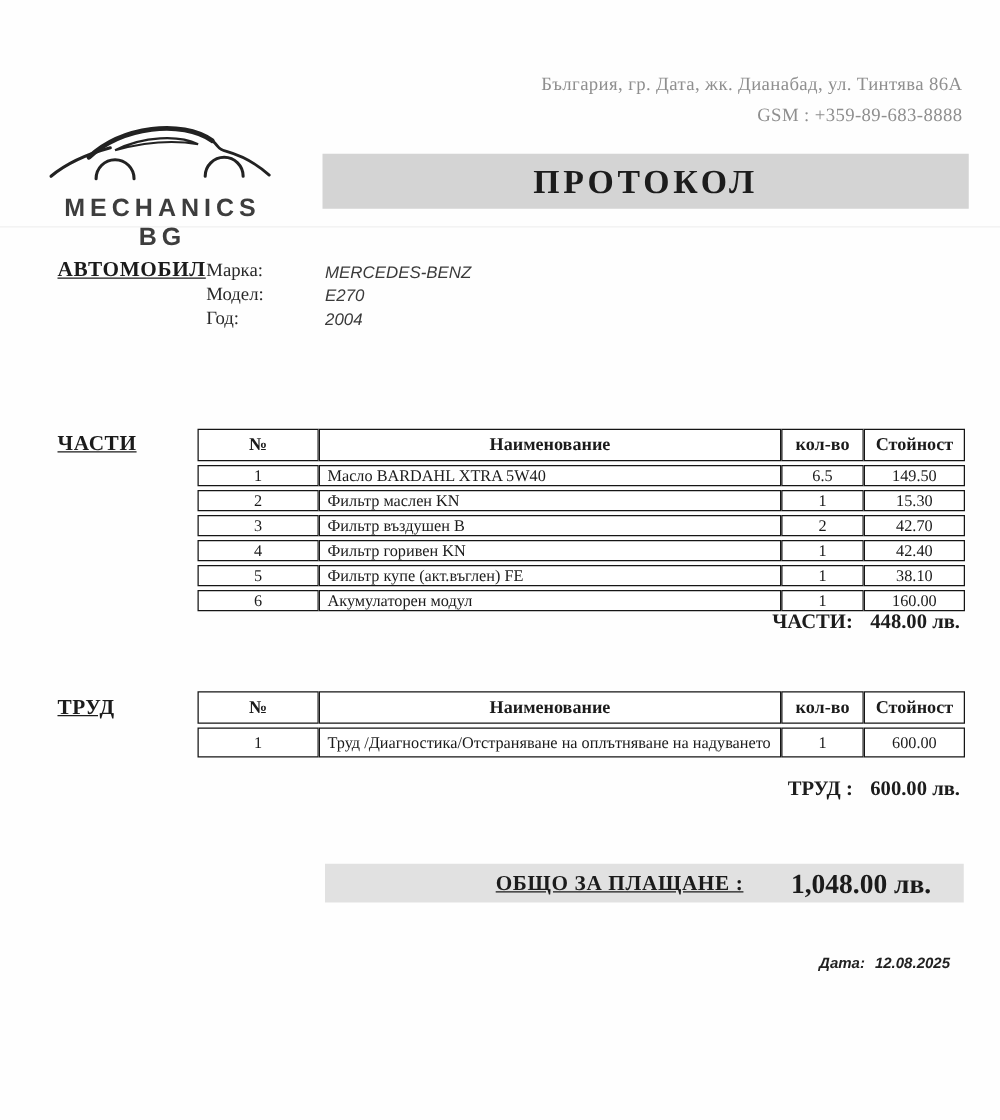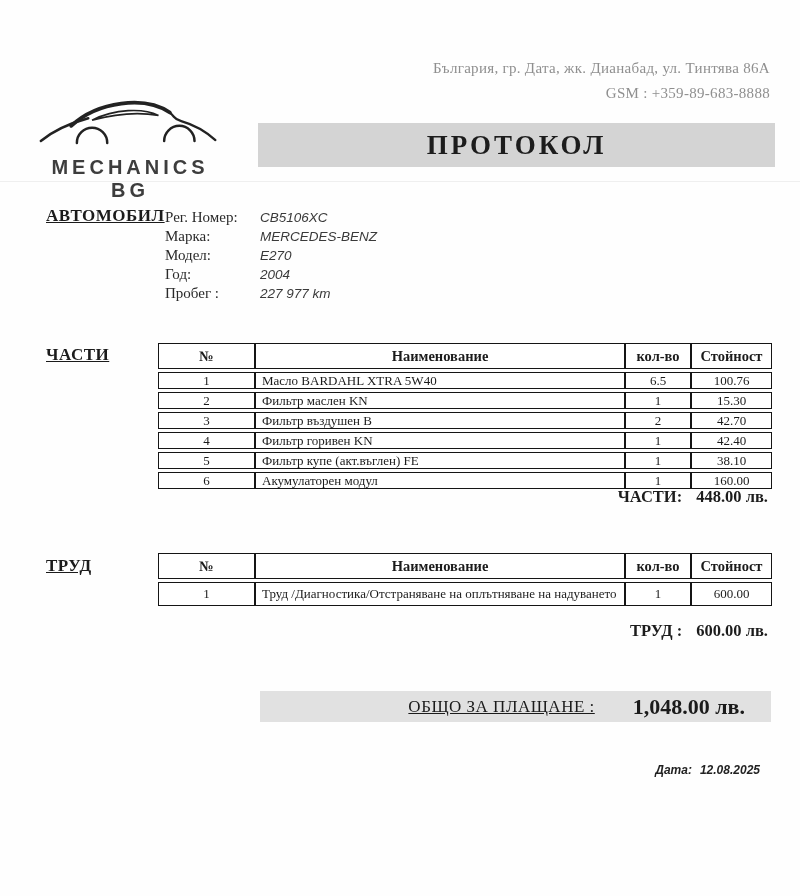--- a/index.html
+++ b/index.html
@@ -84,21 +84,21 @@
   }
   .subtotal .val{margin-left:14px;}
   
   .grand{
     position:absolute;left:260px;top:691px;width:511px;height:31px;
     background:#e1e1e1;
     display:flex;align-items:center;justify-content:flex-end;
     padding-right:26px;box-sizing:border-box;
   }
   .grand .glabel{
-    font-weight:normal;font-size:17px;letter-spacing:.5px;
+    font-weight:bold;font-size:17px;letter-spacing:.5px;
     text-decoration:underline;margin-right:38px;
   }
   .grand .gvalue{font-weight:bold;font-size:22px;}
   
   .date{
     position:absolute;top:763px;right:40px;
     font-family:"Liberation Sans", sans-serif;
     font-style:italic;font-weight:bold;font-size:12px;color:#222;
   }
   .date .dv{margin-left:8px;}
@@ -134,40 +134,32 @@
     </svg>
     <div class="logo-text">MECHANICS BG</div>
   </div>
 
   <div class="title-bar">
     <span class="t">ПРОТОКОЛ</span>
   </div>
 
   <div class="section-label" style="top:206px;">АВТОМОБИЛ</div>
   <div class="vehicle">
-    <div class="vrow">
-      <span class="vlabel">Рег. Номер:</span>
-      <span class="vvalue">CB5106XC</span>
-    </div>
     <div class="vrow">
       <span class="vlabel">Марка:</span>
       <span class="vvalue">MERCEDES-BENZ</span>
     </div>
     <div class="vrow">
       <span class="vlabel">Модел:</span>
       <span class="vvalue">E270</span>
     </div>
     <div class="vrow">
       <span class="vlabel">Год:</span>
       <span class="vvalue">2004</span>
     </div>
-    <div class="vrow">
-      <span class="vlabel">Пробег :</span>
-      <span class="vvalue">227 977 km</span>
-    </div>
   </div>
 
   <div class="section-label" style="top:345px;">ЧАСТИ</div>
   <table class="doc parts" style="top:340px;">
     <colgroup>
         <col class="c0">
         <col class="c1">
         <col class="c2">
         <col class="c3">
       </colgroup>
@@ -177,21 +169,21 @@
           <th class="c1">Наименование</th>
           <th class="c2">кол-во</th>
           <th class="c3">Стойност</th>
         </tr>
       </thead>
     <tbody>
         <tr>
           <td class="c0">1</td>
           <td class="c1">Масло BARDAHL XTRA 5W40</td>
           <td class="c2">6.5</td>
-          <td class="c3">100.76</td>
+          <td class="c3">149.50</td>
         </tr>
         <tr>
           <td class="c0">2</td>
           <td class="c1">Фильтр маслен KN</td>
           <td class="c2">1</td>
           <td class="c3">15.30</td>
         </tr>
         <tr>
           <td class="c0">3</td>
           <td class="c1">Фильтр въздушен B</td>

